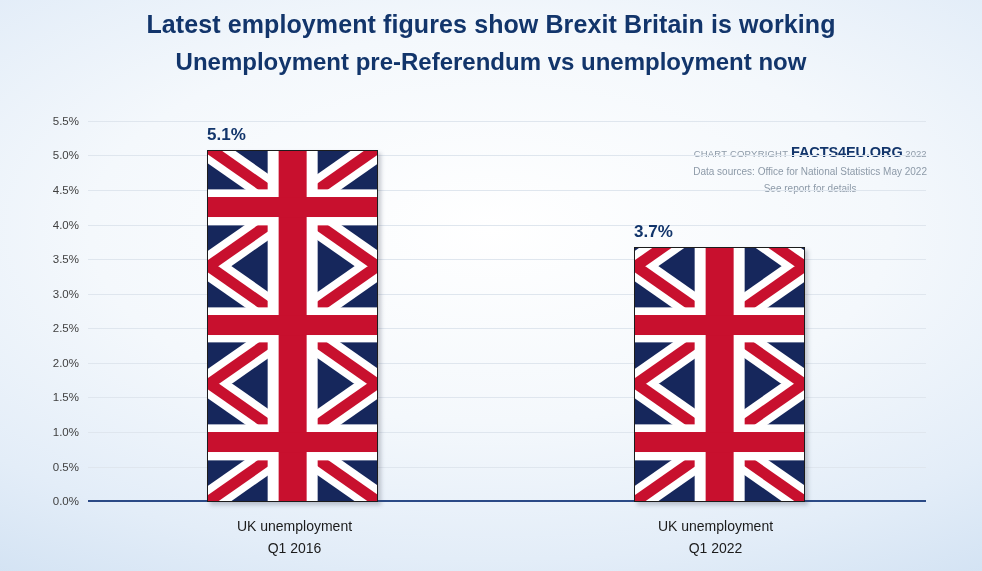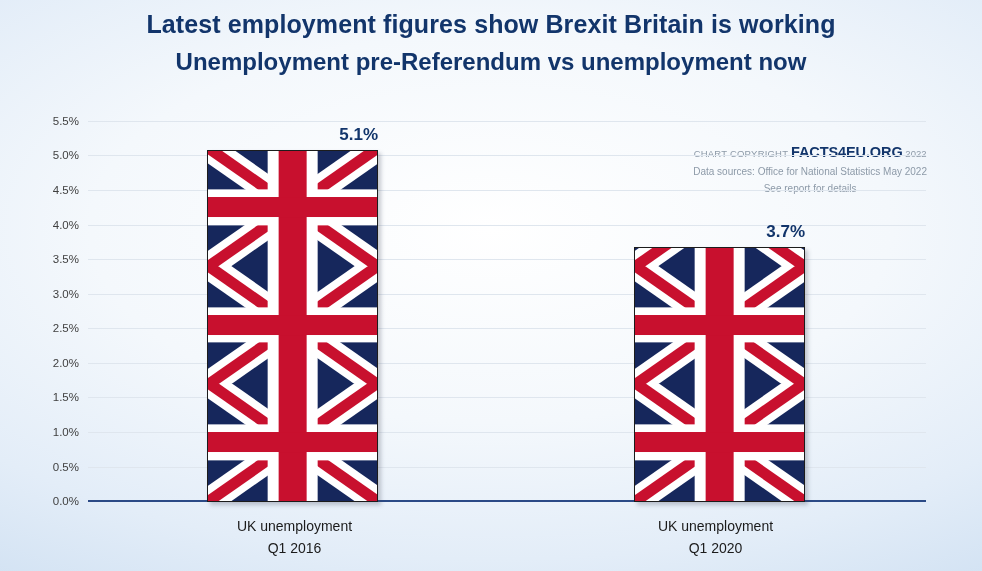--- a/index.html
+++ b/index.html
@@ -161,21 +161,21 @@
     right: 0;
     height: 17%;
     transform: translateY(-50%);
     background: #c8102e;
   }
 
   .bar-value {
     position: absolute;
     left: 0;
     width: 100%;
-    text-align: right;
+    text-align: left;
     font-size: 17px;
     font-weight: bold;
     color: #12356b;
   }
   .cat-label {
     position: absolute;
     text-align: center;
     font-size: 14px;
     color: #1b1b1b;
     line-height: 1.55;
@@ -344,16 +344,16 @@
     </div>
     <div class="bar-value" style="left:546px; width:171px; bottom:260px;">3.7%</div>
   </div>
 
   <div class="cat-label" style="left:117px; top:516px; width:355px;">
     <div>UK unemployment</div>
     <div>Q1 2016</div>
   </div>
   <div class="cat-label" style="left:538px; top:516px; width:355px;">
     <div>UK unemployment</div>
-    <div>Q1 2020</div>
+    <div>Q1 2022</div>
   </div>
 
 </div>
 
 </body></html>

